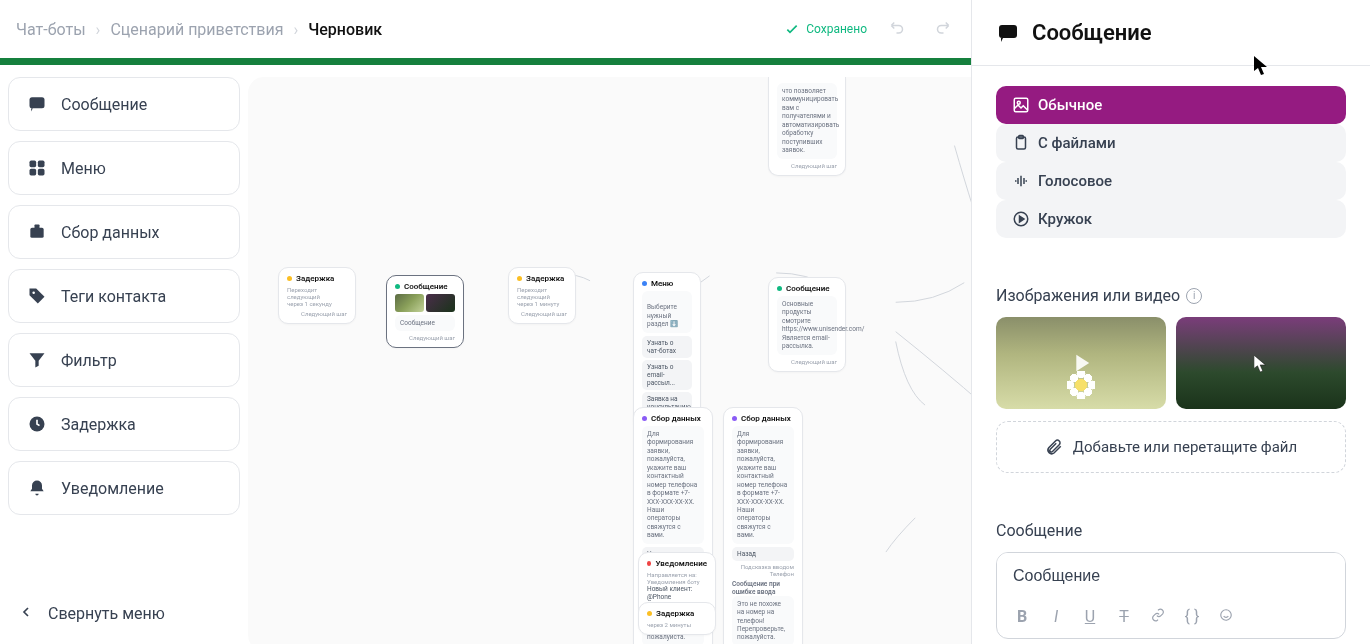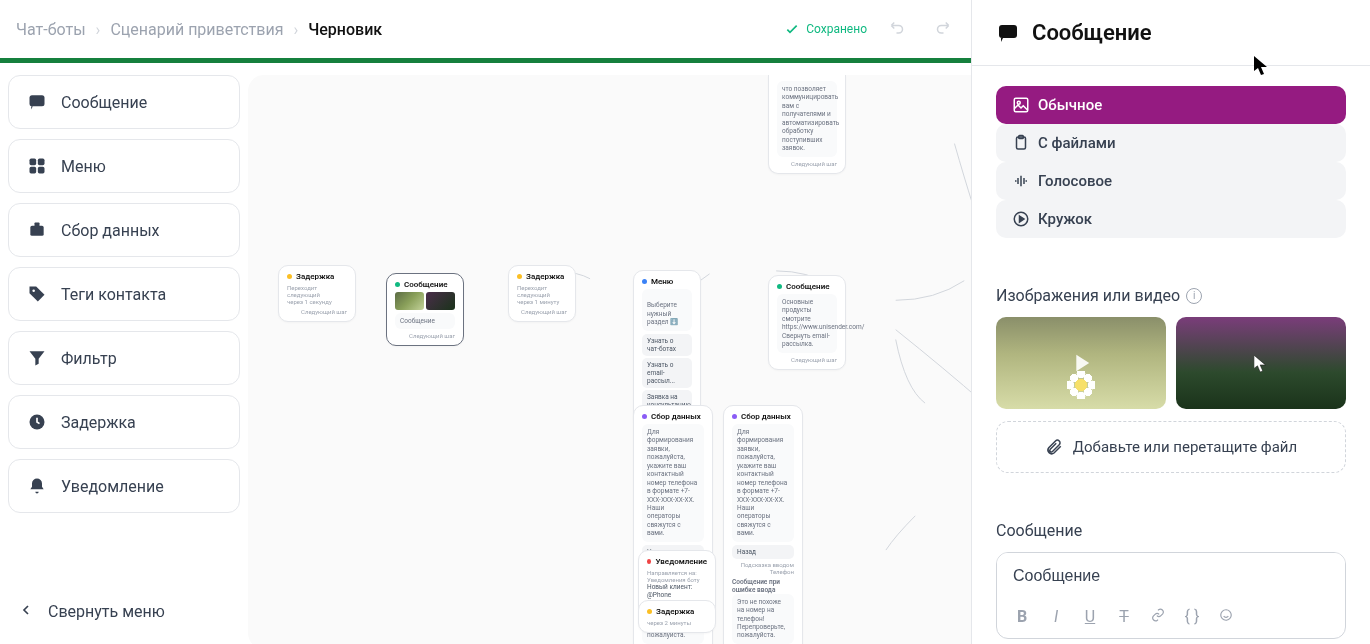--- a/index.html
+++ b/index.html
@@ -1,18 +1,18 @@
 <!DOCTYPE html>
 <html><head>
 <meta charset="utf-8">
 <style>
 * { box-sizing: border-box; margin: 0; padding: 0; }
 body { font-family: -apple-system, BlinkMacSystemFont, "Segoe UI", Roboto, sans-serif; background: #fff; width: 1370px; height: 644px; overflow: hidden; position: relative; }
 
-.header { display: flex; align-items: center; justify-content: space-between; padding: 14px 16px 14px 16px; border-bottom: 5px solid #15803d; width: 971px; }
+.header { display: flex; align-items: center; justify-content: space-between; padding: 14px 16px 14px 16px; border-bottom: 7px solid #15803d; width: 971px; }
 .breadcrumb { display: flex; align-items: center; gap: 10px; font-size: 16px; color: #9ca3af; }
 .breadcrumb .active { color: #111; font-weight: 500; }
 .breadcrumb .chev { color: #d1d5db; }
 .header-right { display: flex; align-items: center; gap: 18px; }
 .saved { display: flex; align-items: center; gap: 6px; color: #10b981; font-size: 12px; }
 .history-btn { color: #d1d5db; cursor: pointer; padding: 4px; }
 
 .main { display: flex; height: calc(100% - 58px); }
 
 .sidebar { width: 248px; padding: 12px 8px; display: flex; flex-direction: column; gap: 10px; }
@@ -218,21 +218,21 @@
       <div class="node-btn">Узнать о email-рассыл...</div>
       <div class="node-btn">Заявка на консультацию</div>
       <div class="node-foot">Следующий шаг</div>
     </div>
 
     <div class="node" style="left:520px;top:200px;width:78px">
       <div class="node-title">
           <span class="node-dot" style="background:#10b981"></span>
           <span>Сообщение</span>
         </div>
-      <div class="node-text">Основные продукты смотрите https://www.unisender.com/ Свернуть email-рассылка.</div>
+      <div class="node-text">Основные продукты смотрите https://www.unisender.com/ Является email-рассылка.</div>
       <div class="node-foot">Следующий шаг</div>
     </div>
 
     <div class="node" style="left:520px;top:0;width:78px;border-top:none;border-radius:0 0 10px 10px">
       <div class="node-text">что позволяет коммуницировать вам с получателями и автоматизировать обработку поступивших заявок.</div>
       <div class="node-foot">Следующий шаг</div>
     </div>
 
     <div class="node" style="left:385px;top:330px;width:80px">
       <div class="node-title">

